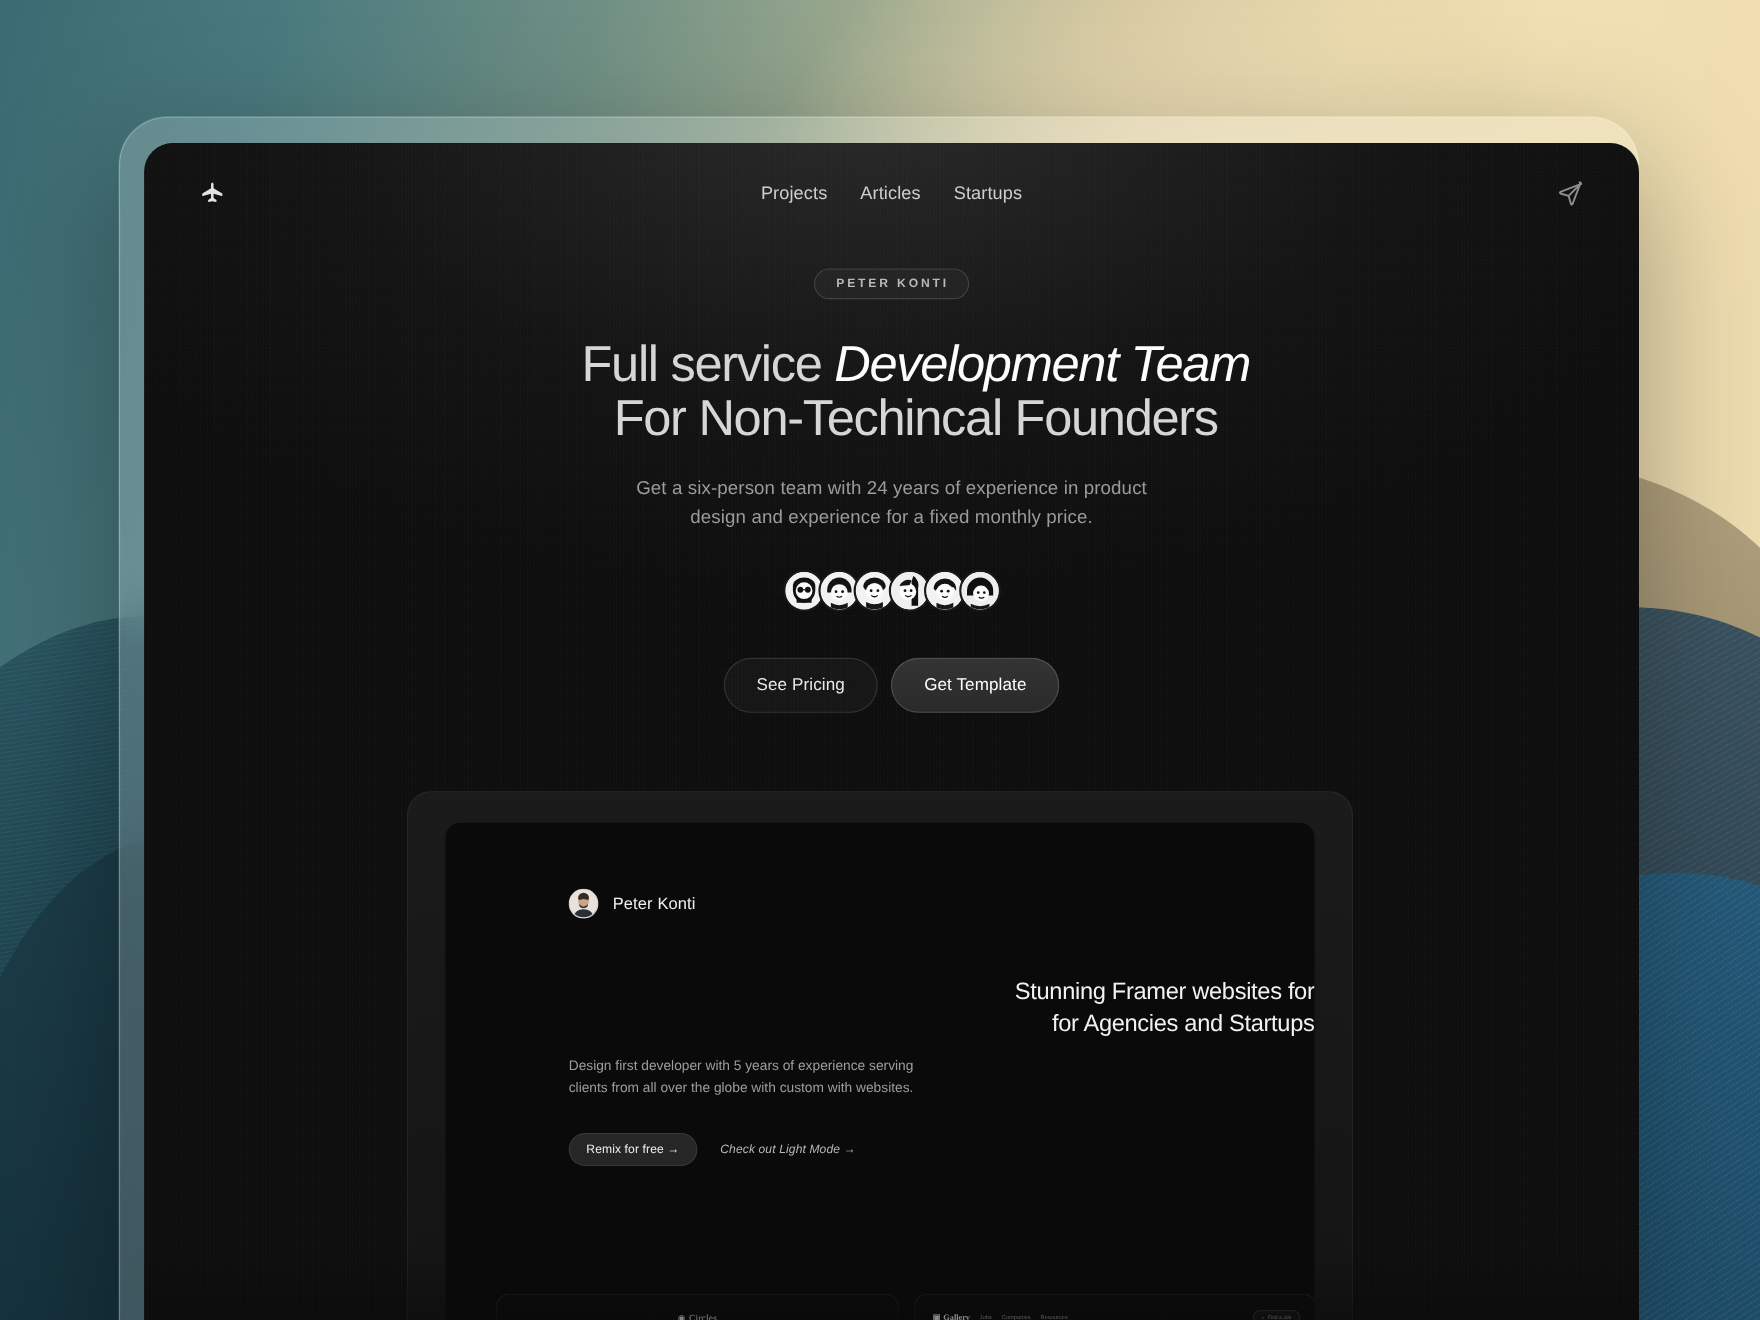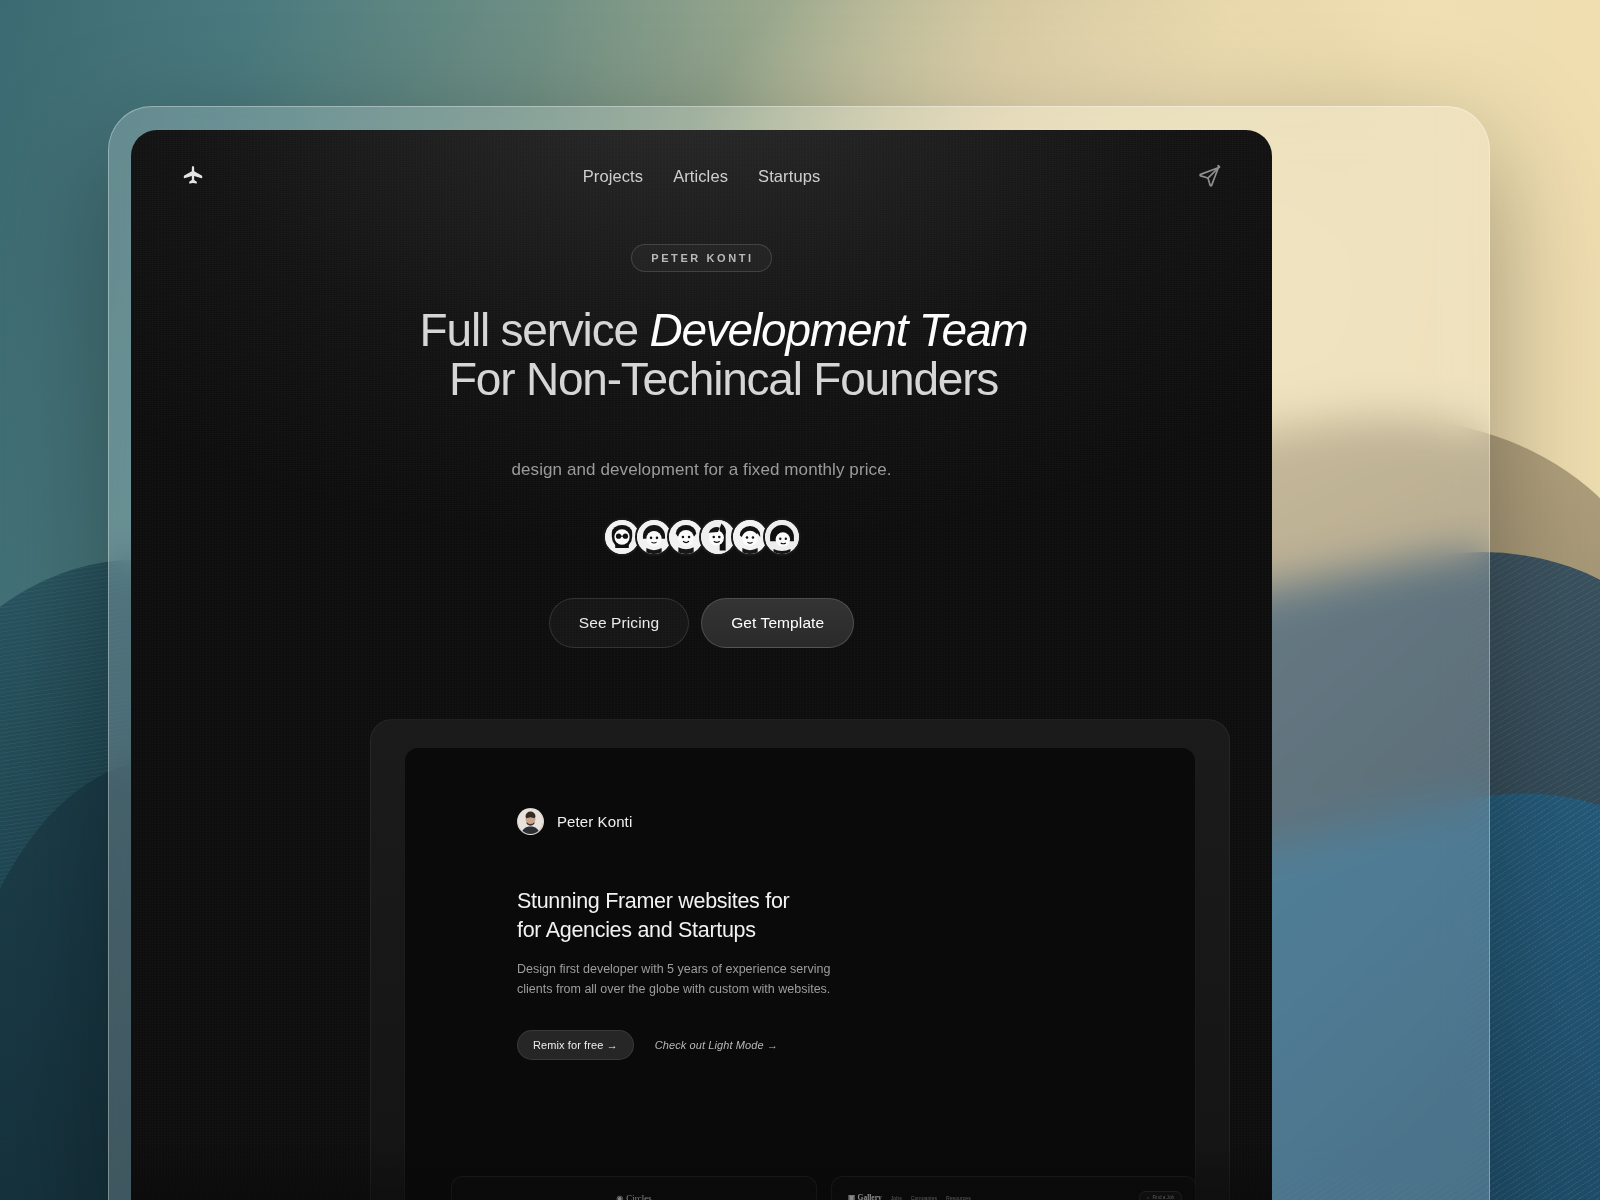--- a/index.html
+++ b/index.html
@@ -92,21 +92,21 @@
     -webkit-backdrop-filter:blur(22px);
     border:1px solid rgba(255,255,255,.32);
     border-bottom:none;
     box-shadow:0 40px 120px rgba(0,0,0,.35);
   }
 
   
   #page{
     position:absolute;
     left:131px; top:130px;
-    width:1141px; height:1070px;
+    width:1359px; height:1070px;
     border-radius:26px 26px 0 0;
     background:
       radial-gradient(820px 480px at 48% -6%, #2b2b2b 0%, #1d1d1d 36%, #131313 62%, #0d0d0d 100%);
     overflow:hidden;
     color:#e9e9e9;
   }
   #page-noise{
     position:absolute; inset:0; pointer-events:none;
     background-image:
       repeating-linear-gradient(0deg, rgba(255,255,255,.012) 0 1px, rgba(0,0,0,0) 1px 2px),
@@ -207,21 +207,21 @@
   #mock-author{ display:flex; align-items:center; gap:13px; }
   #mock-avatar{
     width:27px; height:27px; border-radius:50%;
     background:linear-gradient(160deg,#e9e3dd,#b9a899);
     overflow:hidden; position:relative; flex:none;
     border:1px solid rgba(255,255,255,.35);
   }
   #mock-author-name{ font-size:15px; color:#f0f0f0; letter-spacing:.1px; }
   #mock-title{
     margin-top:52px; font-size:21.5px; line-height:1.33;
-    color:#f2f2f2; letter-spacing:-.3px; font-weight:400;
+    color:#f2f2f2; letter-spacing:-.3px; font-weight:400;text-align:right;
   }
   #mock-desc{
     margin-top:15px; font-size:12.5px; line-height:1.6; color:#9d9d9d;
   }
   #mock-cta{ margin-top:31px; display:flex; align-items:center; gap:21px; }
   #mock-remix-btn{
     background:#262626; border:1px solid rgba(255,255,255,.09);
     color:#ededed; font-size:11px; padding:8px 15px; border-radius:999px;
     cursor:pointer; letter-spacing:.1px;
   }
@@ -317,22 +317,22 @@
     <div>
       <span id="eyebrow">PETER KONTI</span>
     </div>
 
     <h1 id="headline">
       <span><span>Full service </span><span class="accent">Development Team</span></span><br>
       <span>For Non-Techincal Founders</span>
     </h1>
 
     <p id="hero-sub">
-      <br>
-      <span>design and development for a fixed monthly price.</span>
+      <span>Get a six-person team with 24 years of experience in product</span><br>
+      <span>design and experience for a fixed monthly price.</span>
     </p>
 
     <div id="avatars">
       <div class="avatar">
         <svg viewBox="0 0 40 40" aria-hidden="true">
           <circle cx="20" cy="20" r="20" fill="#f2f2f2"></circle>
           <path d="M8 15a12 9 0 0124 0v4a12 14 0 01-24 0z" fill="#111"></path>
           <circle cx="20" cy="20" r="9" fill="#fafafa"></circle>
           <circle cx="16" cy="19" r="3.1" fill="#111"></circle>
             <circle cx="24" cy="19" r="3.1" fill="#111"></circle>

